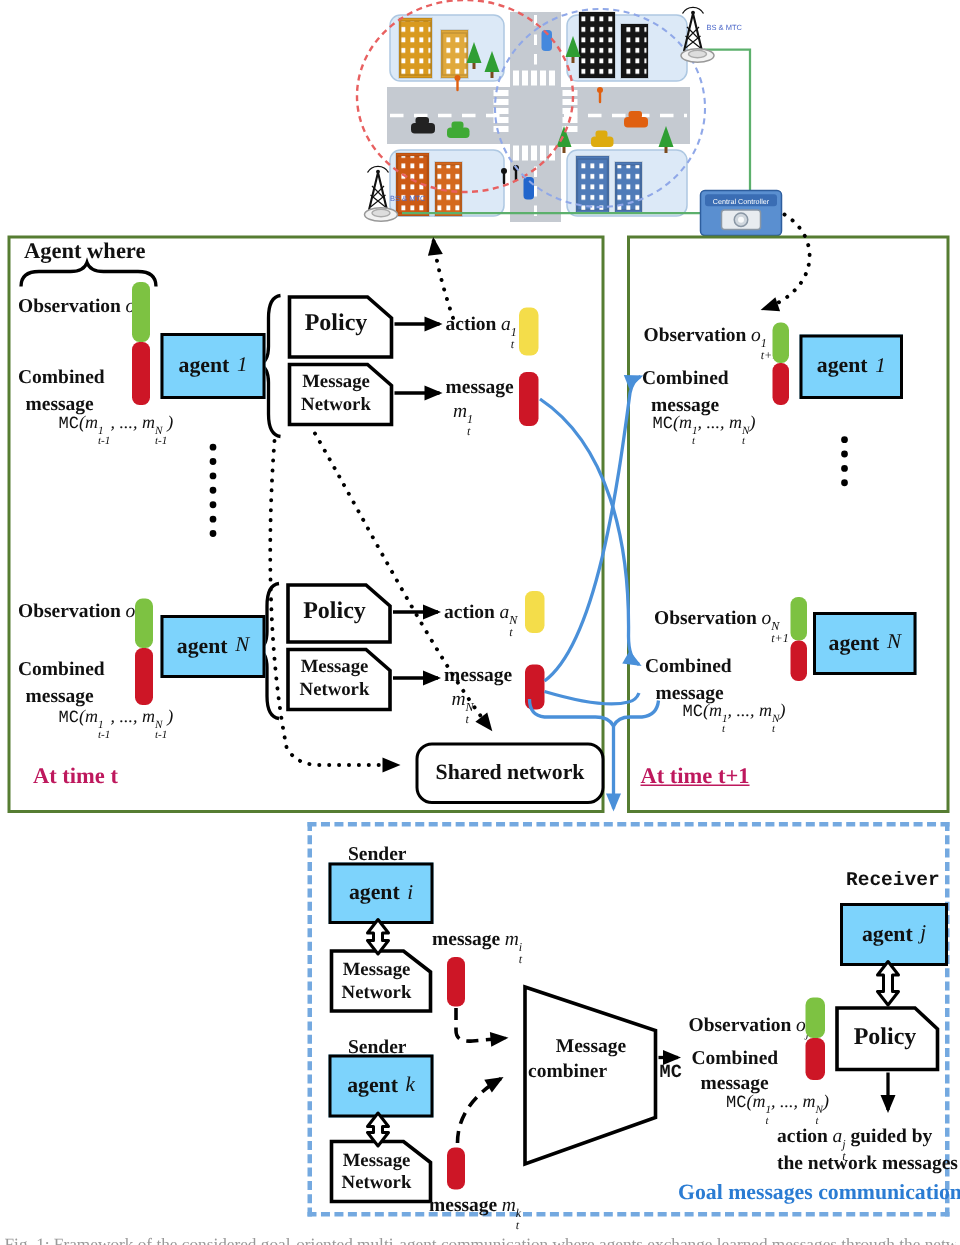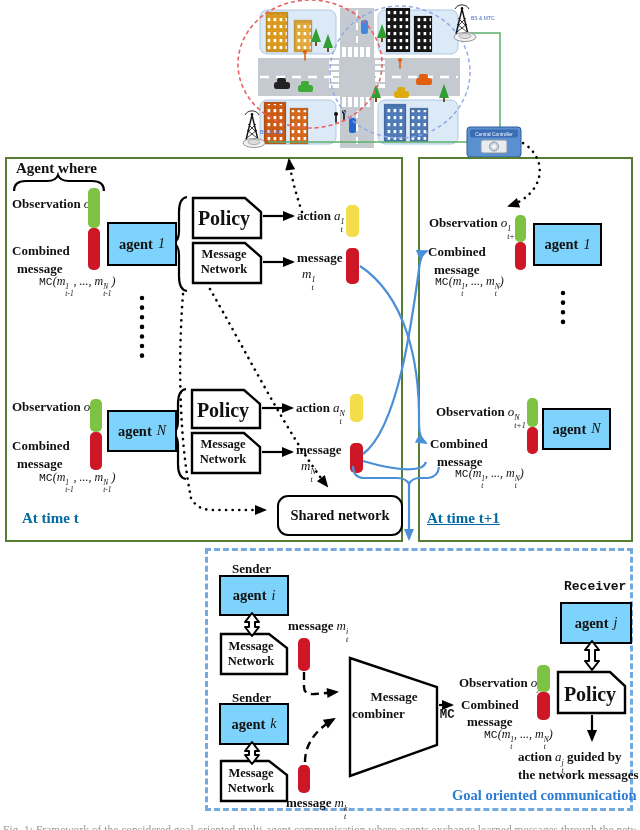--- a/index.html
+++ b/index.html
@@ -10,31 +10,31 @@
   .lbl{font-size:13px;white-space:nowrap;}
   .b{font-weight:bold;}
   .mi{font-style:italic;margin-left:3px;}
   .mcl{font-size:12px;font-style:italic;white-space:nowrap;}
   .mn{font-family:"Liberation Mono","DejaVu Sans Mono",monospace;font-style:normal;font-size:0.95em;margin-left:32px;}
   .ss{display:inline-flex;flex-direction:column;align-items:flex-start;vertical-align:-0.5em;
       font-size:0.62em;line-height:0.95;font-style:italic;}
   .agentbox{display:flex;align-items:center;justify-content:center;border:2.5px solid #000;
             background:#7dd3fc;font-size:14.5px;}
   .aid{font-style:italic;font-weight:normal;margin-left:5px;font-size:14px;}
-  .ntext{text-align:center;font-weight:bold;font-size:20px;white-space:nowrap;}
+  .ntext{text-align:center;font-weight:bold;font-size:16px;white-space:nowrap;}
   .ntext2{text-align:center;font-weight:bold;font-size:12.5px;line-height:15px;white-space:nowrap;}
   .bar{position:absolute;border-radius:5px;}
   .bar.green{background:#7dc242;}
   .bar.red{background:#cd1626;}
   .bar.yellow{background:#f4dd4a;}
   .greenbox{border:2px solid #567d32;background:transparent;}
   .dashbox{border:3px dashed #74a9e0;background:transparent;}
   .sharedbox{display:flex;align-items:center;justify-content:center;border:2.5px solid #000;
              border-radius:11px;background:#fff;font-weight:bold;font-size:14.5px;}
-  .rlab{color:#0369a1;font-weight:bold;font-size:15px;white-space:nowrap;}
+  .rlab{color:#be185d;font-weight:bold;font-size:15px;white-space:nowrap;}
   .glab{color:#2b7cd3;font-weight:bold;font-size:14.5px;white-space:nowrap;}
   .hdr{font-weight:bold;font-size:15px;white-space:nowrap;}
   .cap{color:#999;font-size:11.5px;line-height:14px;white-space:nowrap;overflow:hidden;}
 </style>
 </head>
 <body>
 
 <div id="page">
 
   <svg class="layer" style="left:248px;top:2px;overflow:visible;" width="222" height="150" viewBox="0 0 222 150">
@@ -388,21 +388,21 @@
   <div class="abs ntext" style="left:560px;top:683px;width:60px;">Policy</div>
 
   <div class="abs lbl" style="left:518px;top:749px;">
     <span class="b">action</span><span class="mi">a<span class="ss">
           <span>j</span>
           <span>t</span>
         </span></span>
     <span class="b">guided by</span>
   </div>
   <div class="abs lbl b" style="left:518px;top:767px;">the network messages</div>
-  <div class="abs glab" style="left:452px;top:787px;">Goal oriented communication</div>
+  <div class="abs glab" style="left:452px;top:787px;">Goal messages communication</div>
 
   <div class="abs cap" style="left:3px;top:823px;width:634px;height:7px;">Fig. 1: Framework of the considered goal-oriented multi-agent communication where agents exchange learned messages through the network.</div>
 
   <svg class="layer" width="640" height="830" viewBox="0 0 640 830">
     <defs>
       <marker id="mb" markerUnits="userSpaceOnUse" markerWidth="14" markerHeight="12" refX="11" refY="6" orient="auto">
         <path d="M1,1 L13,6 L1,11 z" fill="#000"></path>
       </marker>
       <marker id="mblue" markerUnits="userSpaceOnUse" markerWidth="14" markerHeight="12" refX="11" refY="6" orient="auto">
         <path d="M1,1 L13,6 L1,11 z" fill="#4a90d9"></path>

